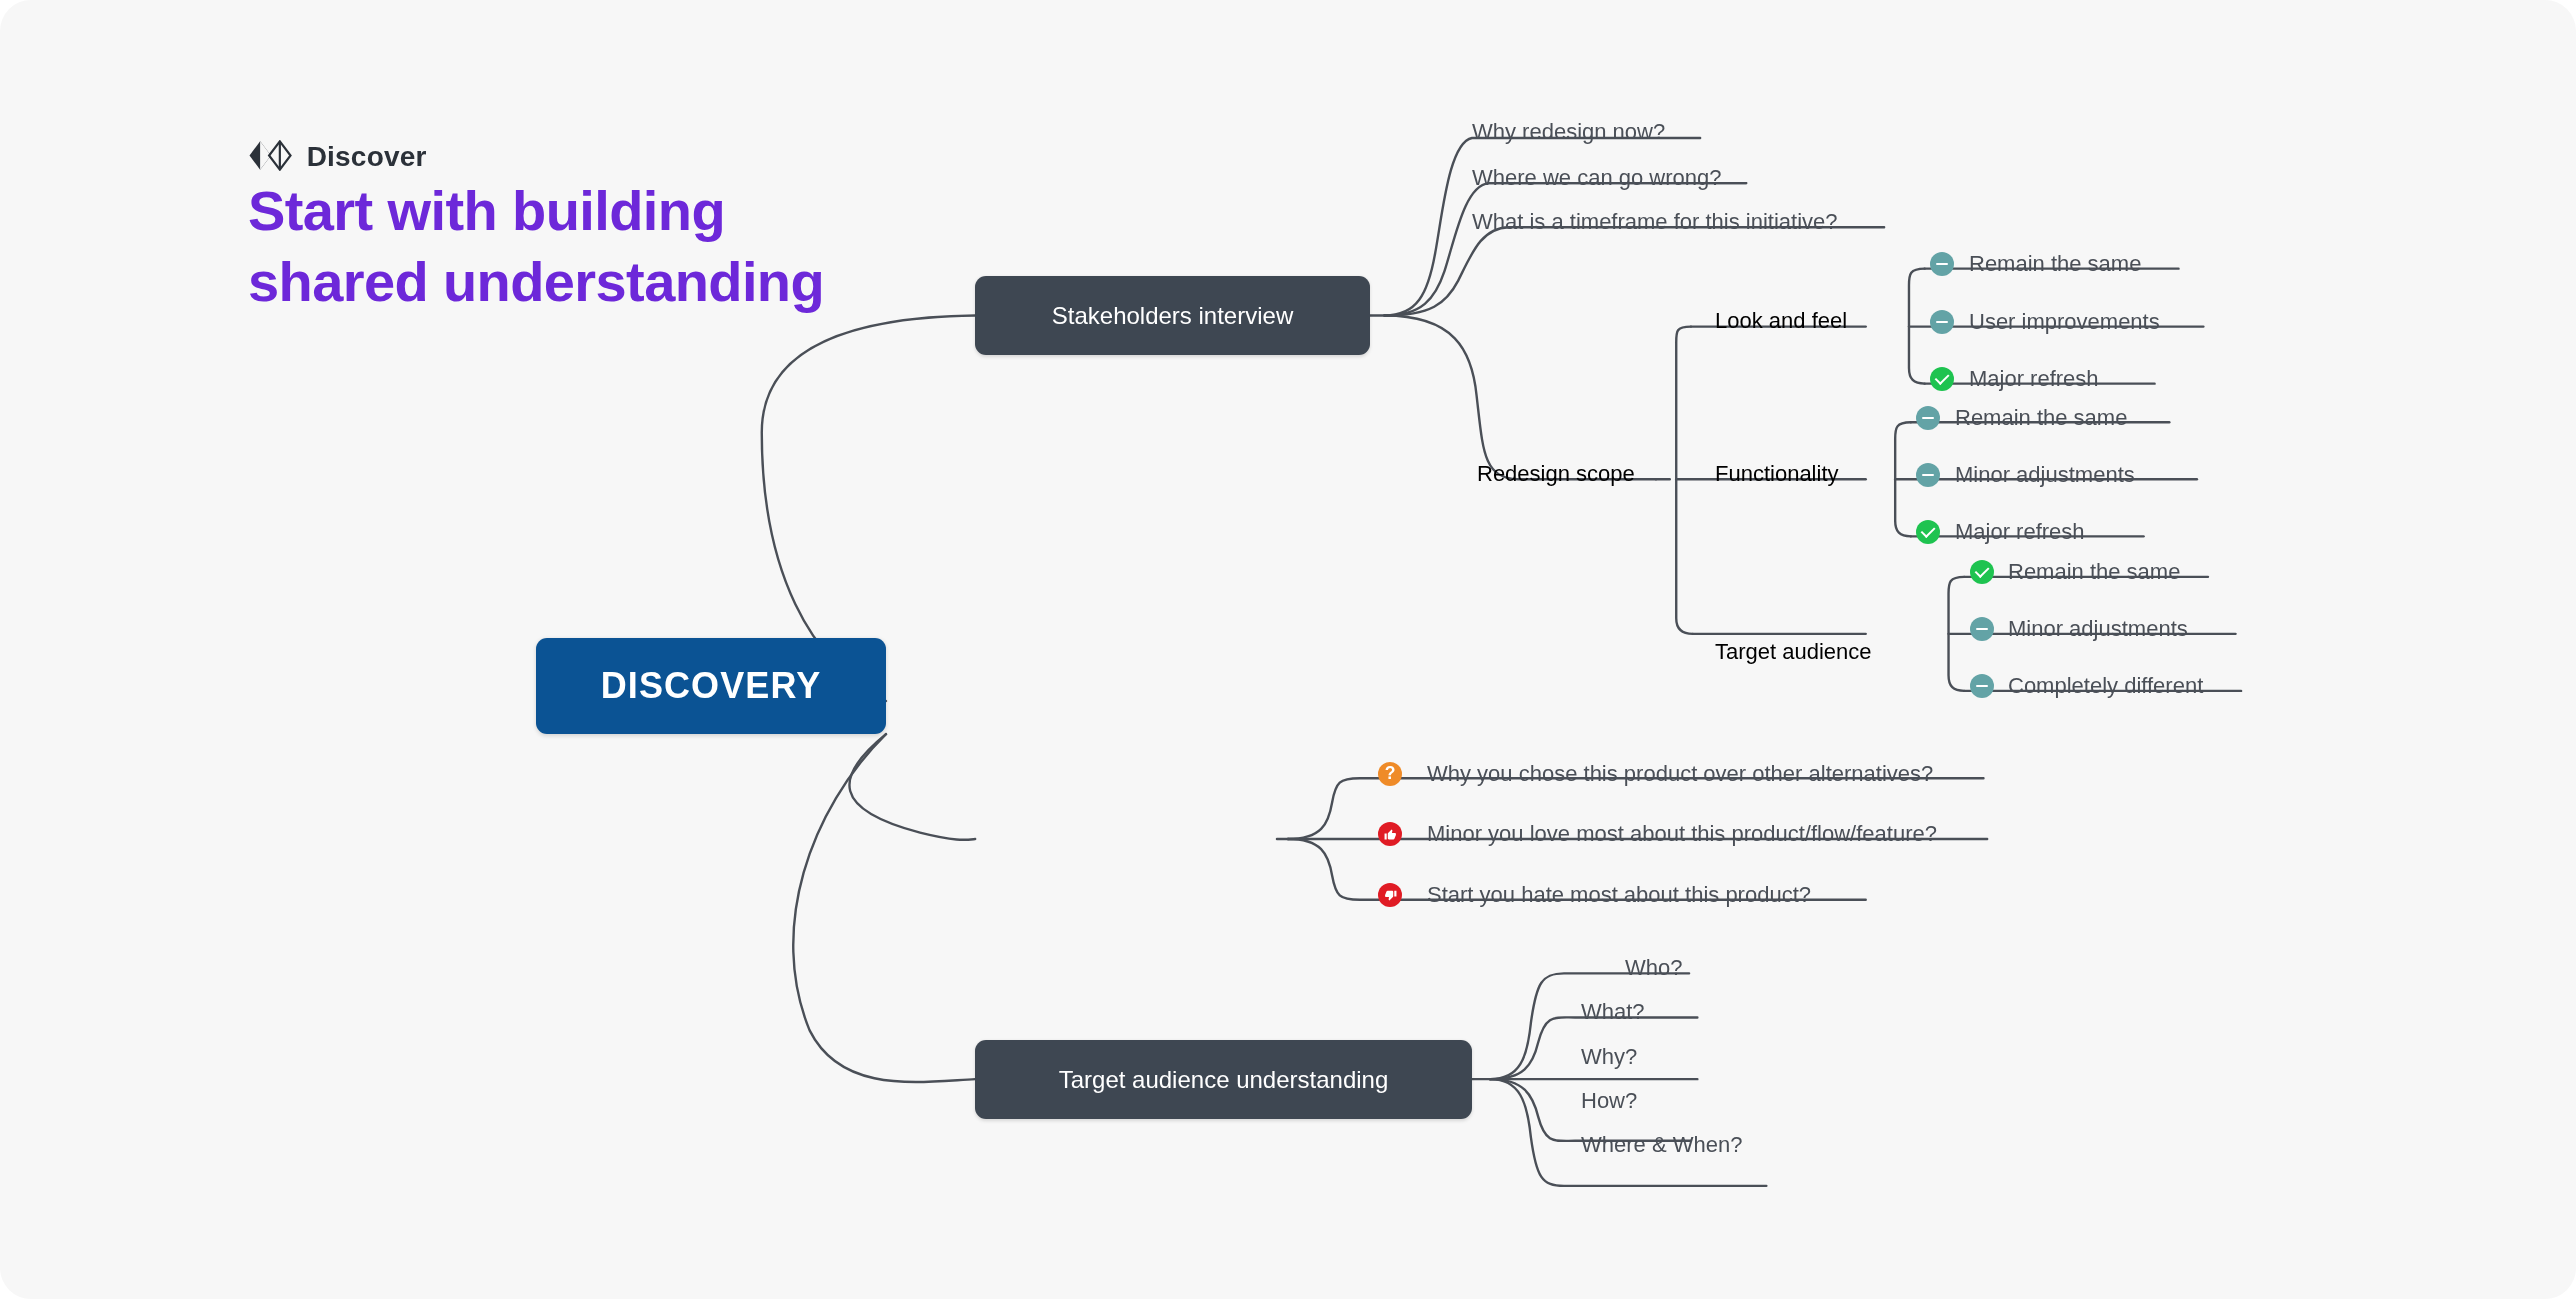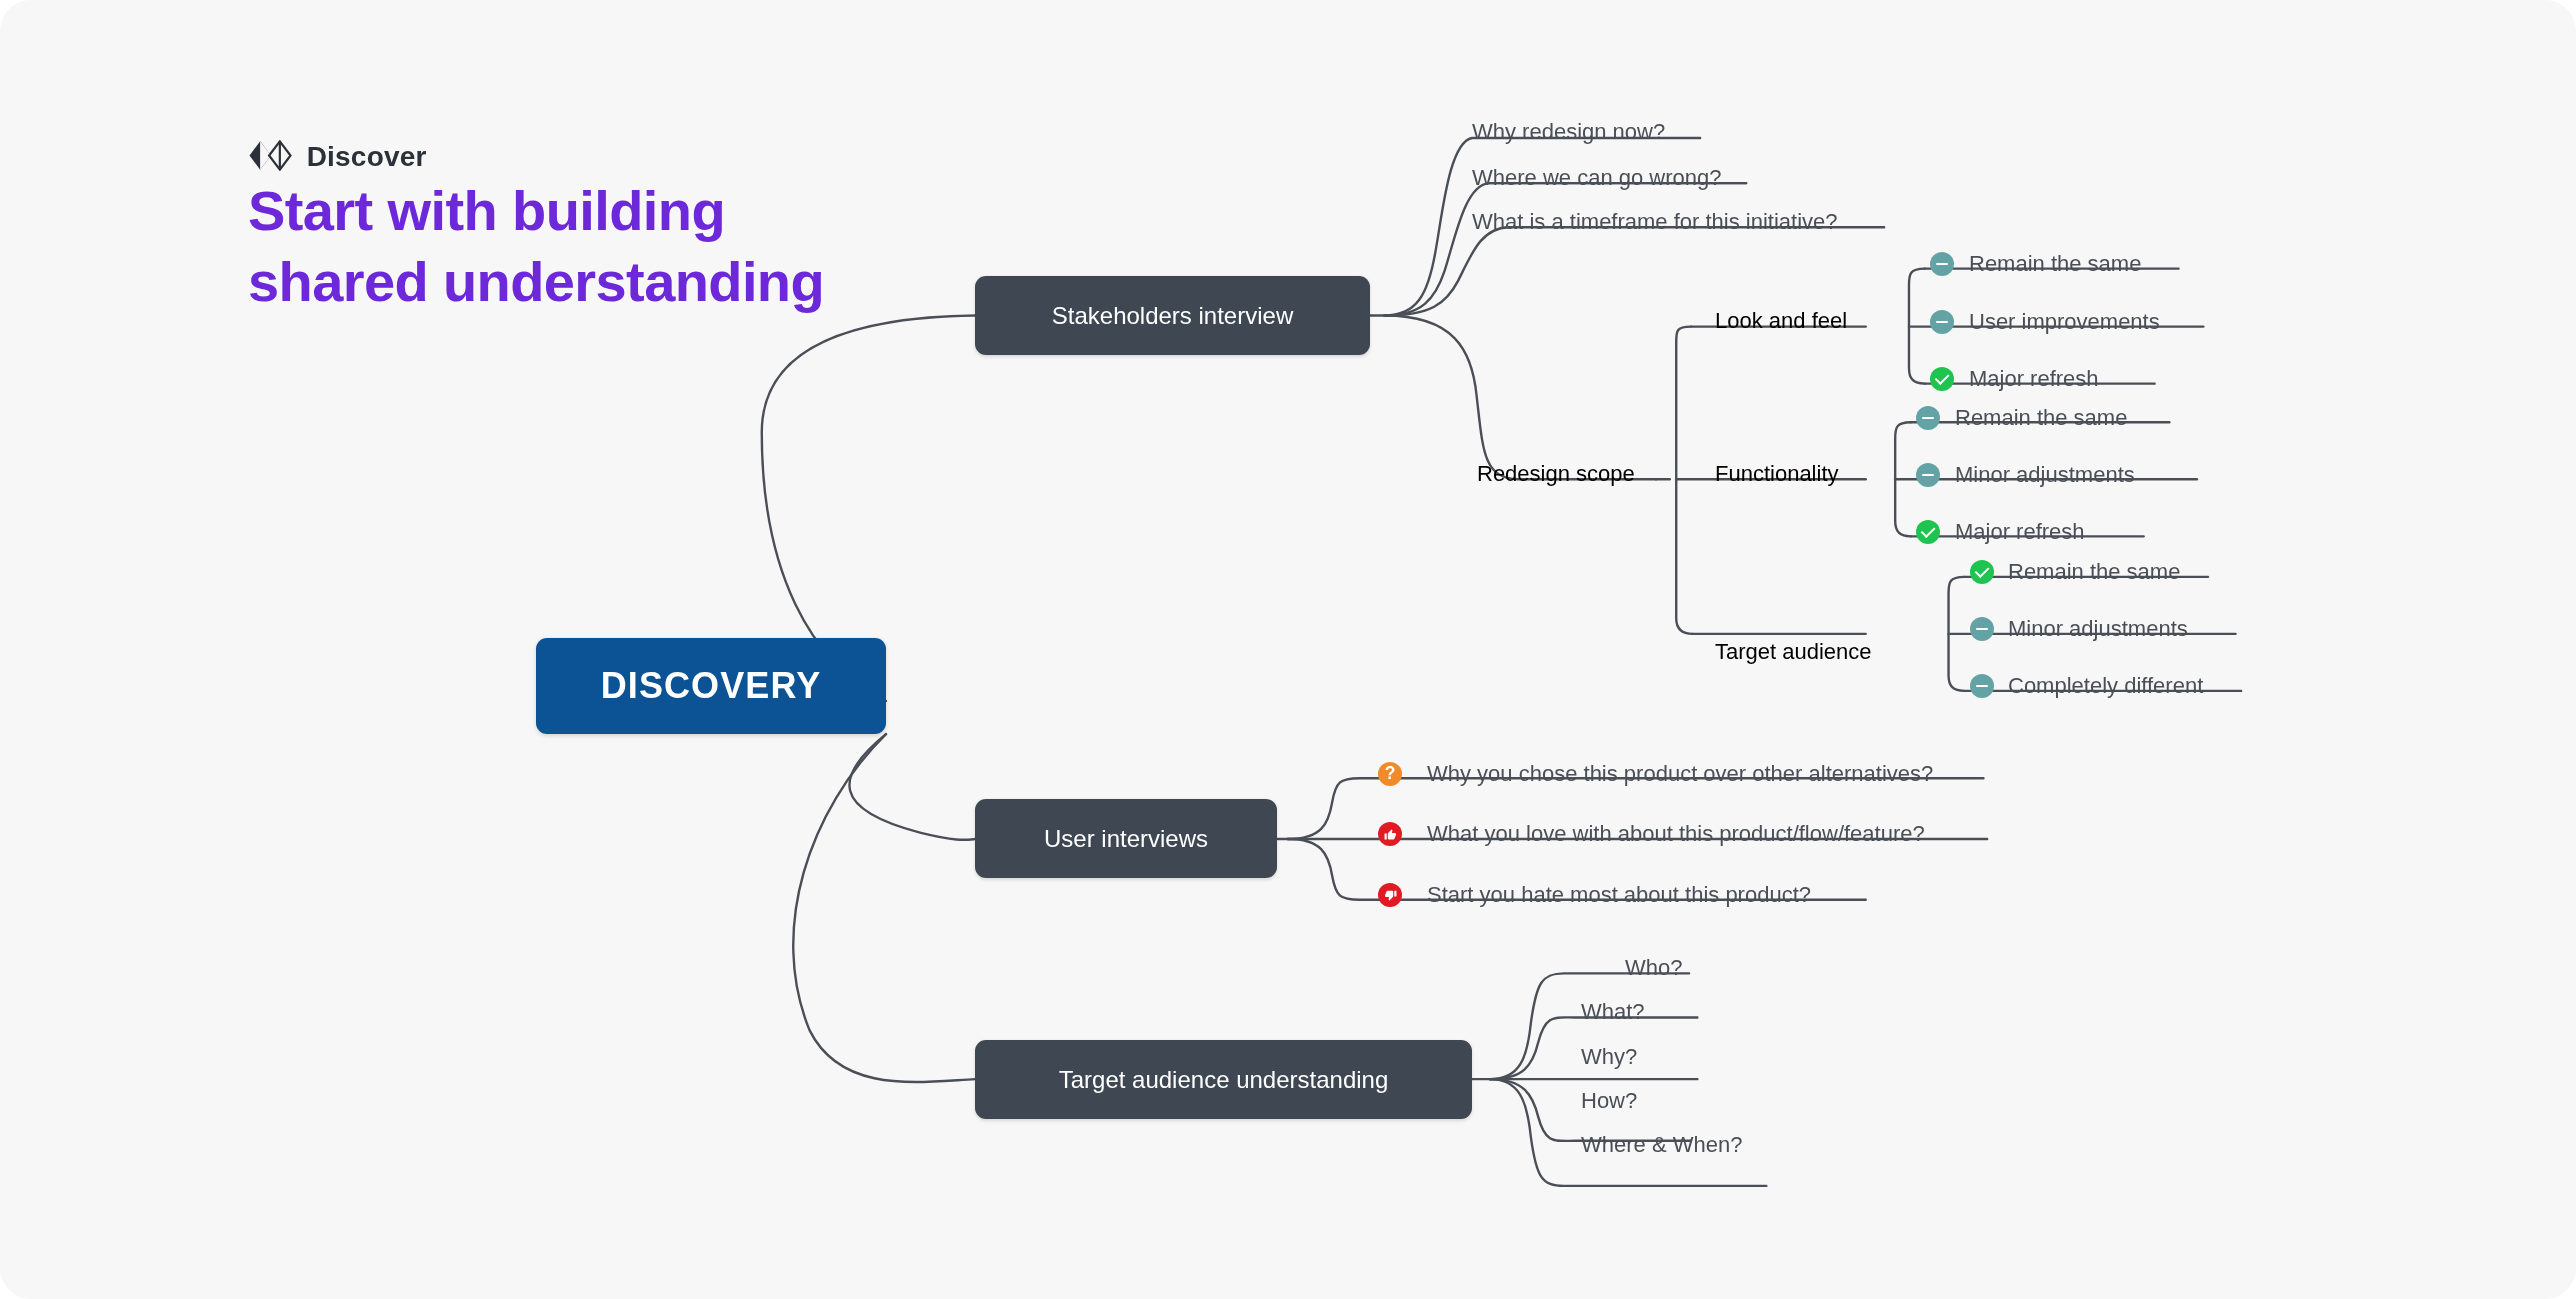--- a/index.html
+++ b/index.html
@@ -169,23 +169,20 @@
   <div class="headline">Start with building shared understanding</div>
 
   <div class="node root" style="left:536px; top:638px; width:350px; height:96px;">
     <span>DISCOVERY</span>
   </div>
 
   <div class="node branch" style="left:975px; top:276px; width:395px; height:79px;">
     <span>Stakeholders interview</span>
   </div>
 
-  <div class="node branch" style="left:975px; top:799px; width:302px; height:79px;">
-    <span>User interviews</span>
-  </div>
 
   <div class="node branch" style="left:975px; top:1040px; width:497px; height:79px;">
     <span>Target audience understanding</span>
   </div>
 
   <div class="lbl" style="left:1472px; top:121px;">Why redesign now?</div>
   <div class="lbl" style="left:1472px; top:167px;">Where we can go wrong?</div>
   <div class="lbl" style="left:1472px; top:211px;">What is a timeframe for this initiative?</div>
 
   <div class="lbl sub" style="left:1477px; top:463px;">Redesign scope</div>
@@ -222,21 +219,21 @@
   <div class="lbl leaf" style="left:2008px; top:675px;">Completely different</div>
 
   <div class="ico question" style="left:1378px; top:762px;">?</div>
   <div class="lbl leaf" style="left:1427px; top:763px;">Why you chose this product over other alternatives?</div>
 
   <div class="ico like" style="left:1378px; top:822px;">
     <svg width="13" height="13" viewBox="0 0 24 24" fill="#ffffff">
       <path d="M9 21h8.3c.9 0 1.6-.5 1.9-1.3l2.6-6.1c.1-.2.2-.5.2-.8v-1.7c0-1-.8-1.8-1.8-1.8h-5.5l.8-4c0-.1 0-.3 0-.4 0-.4-.2-.8-.4-1.1L14 2.8 7.6 9.2c-.4.3-.6.8-.6 1.3V19c0 1.1.9 2 2 2zM1 10h4v11H1z"></path>
     </svg>
   </div>
-  <div class="lbl leaf" style="left:1427px; top:823px;">What you love with about this product/flow/feature?</div>
+  <div class="lbl leaf" style="left:1427px; top:823px;">Minor you love most about this product/flow/feature?</div>
 
   <div class="ico dislike" style="left:1378px; top:883px;">
     <svg width="13" height="13" viewBox="0 0 24 24" fill="#ffffff">
       <path d="M15 3H6.7c-.9 0-1.6.5-1.9 1.3L2.2 10.4c-.1.2-.2.5-.2.8v1.7c0 1 .8 1.8 1.8 1.8h5.5l-.8 4c0 .1 0 .3 0 .4 0 .4.2.8.4 1.1l1.1 1 6.4-6.4c.4-.3.6-.8.6-1.3V5c0-1.1-.9-2-2-2zm8 0h-4v11h4z"></path>
     </svg>
   </div>
   <div class="lbl leaf" style="left:1427px; top:884px;">Start you hate most about this product?</div>
 
   <div class="lbl leaf" style="left:1581px; top:957px;margin-left:44px;">Who?</div>
   <div class="lbl leaf" style="left:1581px; top:1001px;">What?</div>

